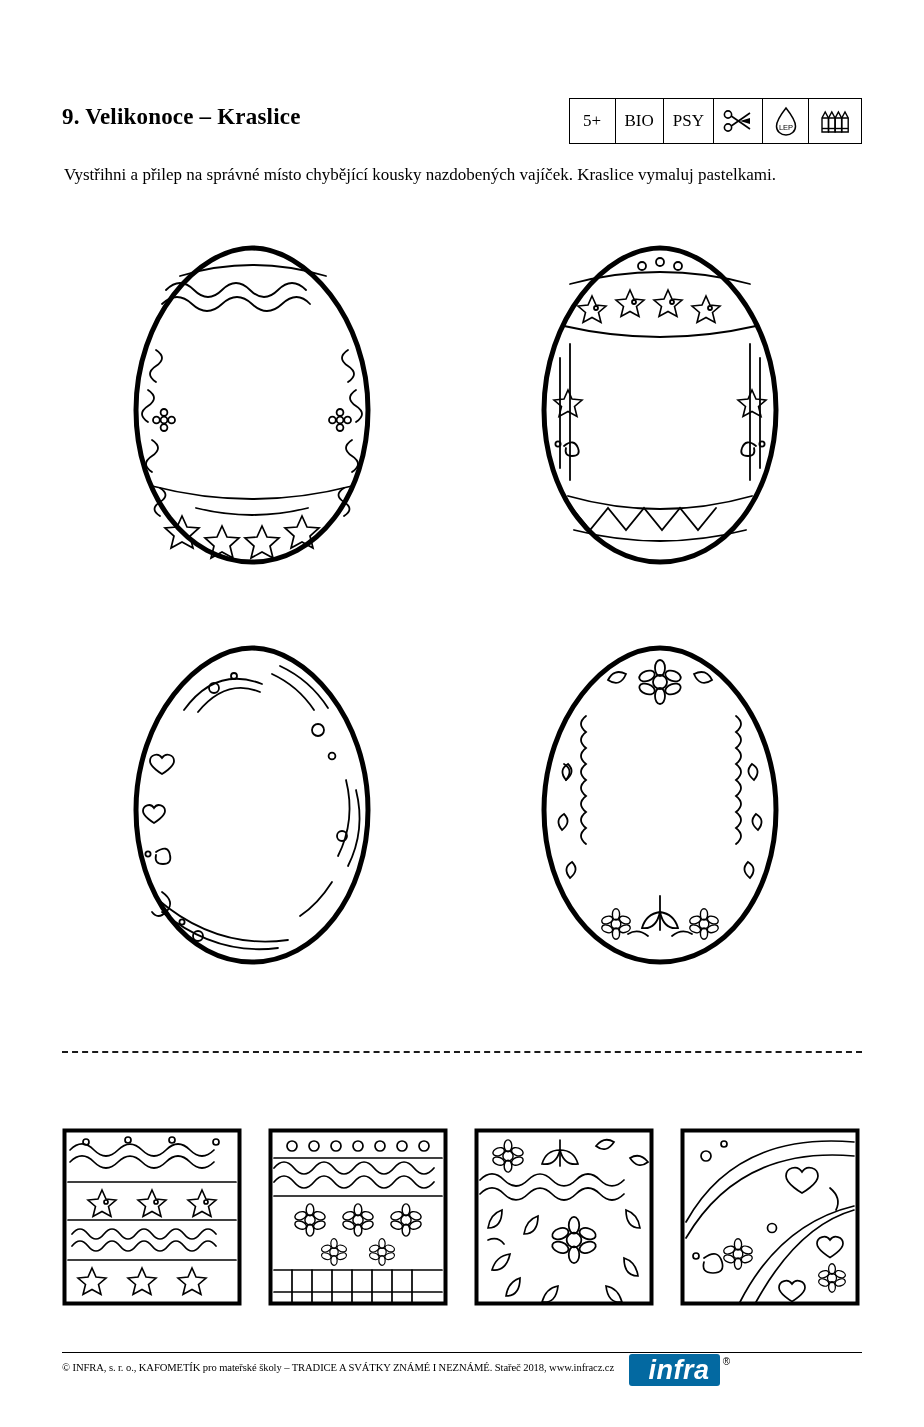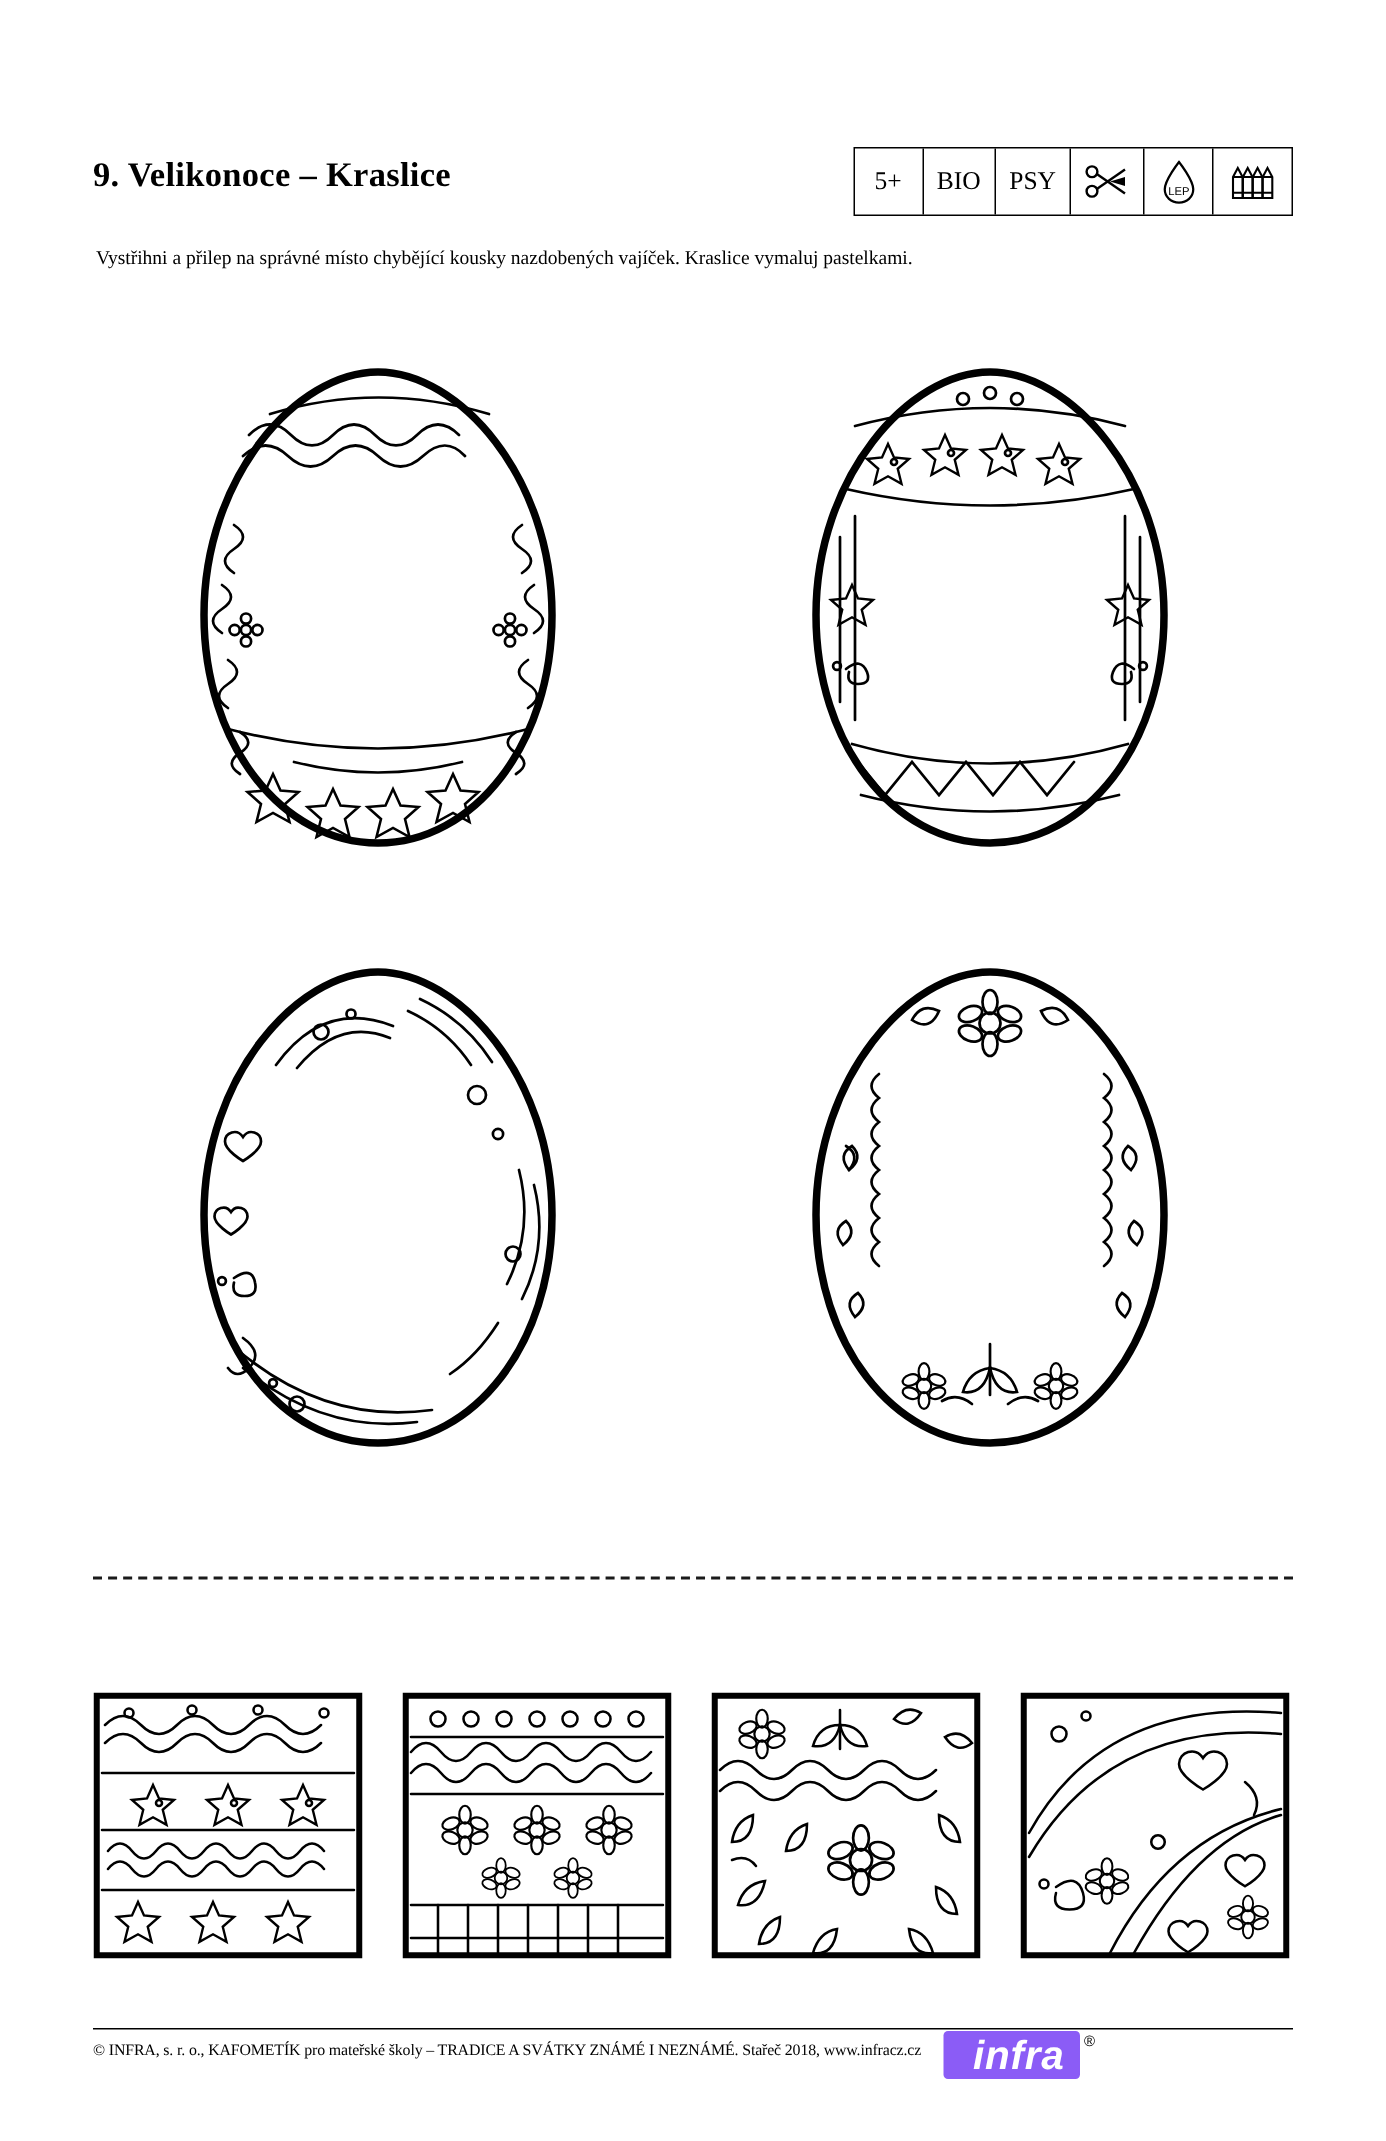--- a/index.html
+++ b/index.html
@@ -60,21 +60,21 @@
     border-right: none;
   }
   .badge svg { display: block; }
 
   
   .instruction {
     position: absolute;
     left: 64px;
     top: 163px;
     width: 800px;
-    font-size: 13px;
+    font-size: 17px;
     line-height: 1.45;
   }
 
   
   .eggs {
     position: absolute;
     left: 0;
     top: 240px;
     width: 924px;
     height: 740px;
@@ -137,21 +137,21 @@
     top: 2px;
     display: flex;
     align-items: flex-start;
   }
   .logo-mark {
     font-family: "Liberation Sans", sans-serif;
     font-style: italic;
     font-weight: bold;
     font-size: 27px;
     color: #ffffff;
-    background: #8b5cf6;
+    background: #0369a1;
     padding: 2px 10px 2px 20px;
     border-radius: 3px;
     line-height: 1.05;
     letter-spacing: 0.5px;
   }
   .logo-reg {
     font-family: "Liberation Sans", sans-serif;
     font-size: 10px;
     margin-left: 3px;
     margin-top: 2px;

